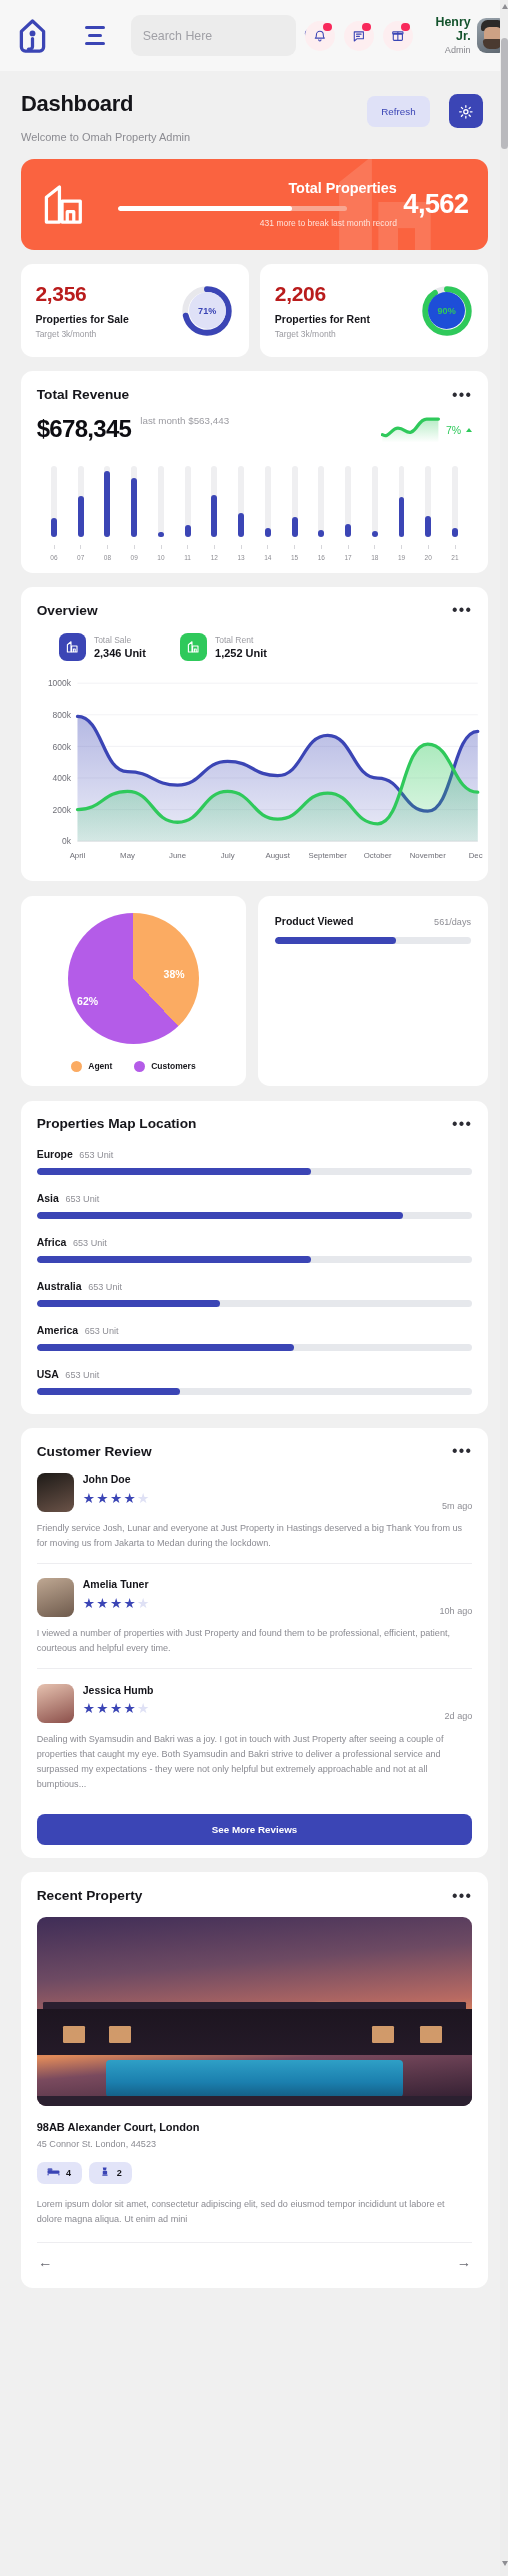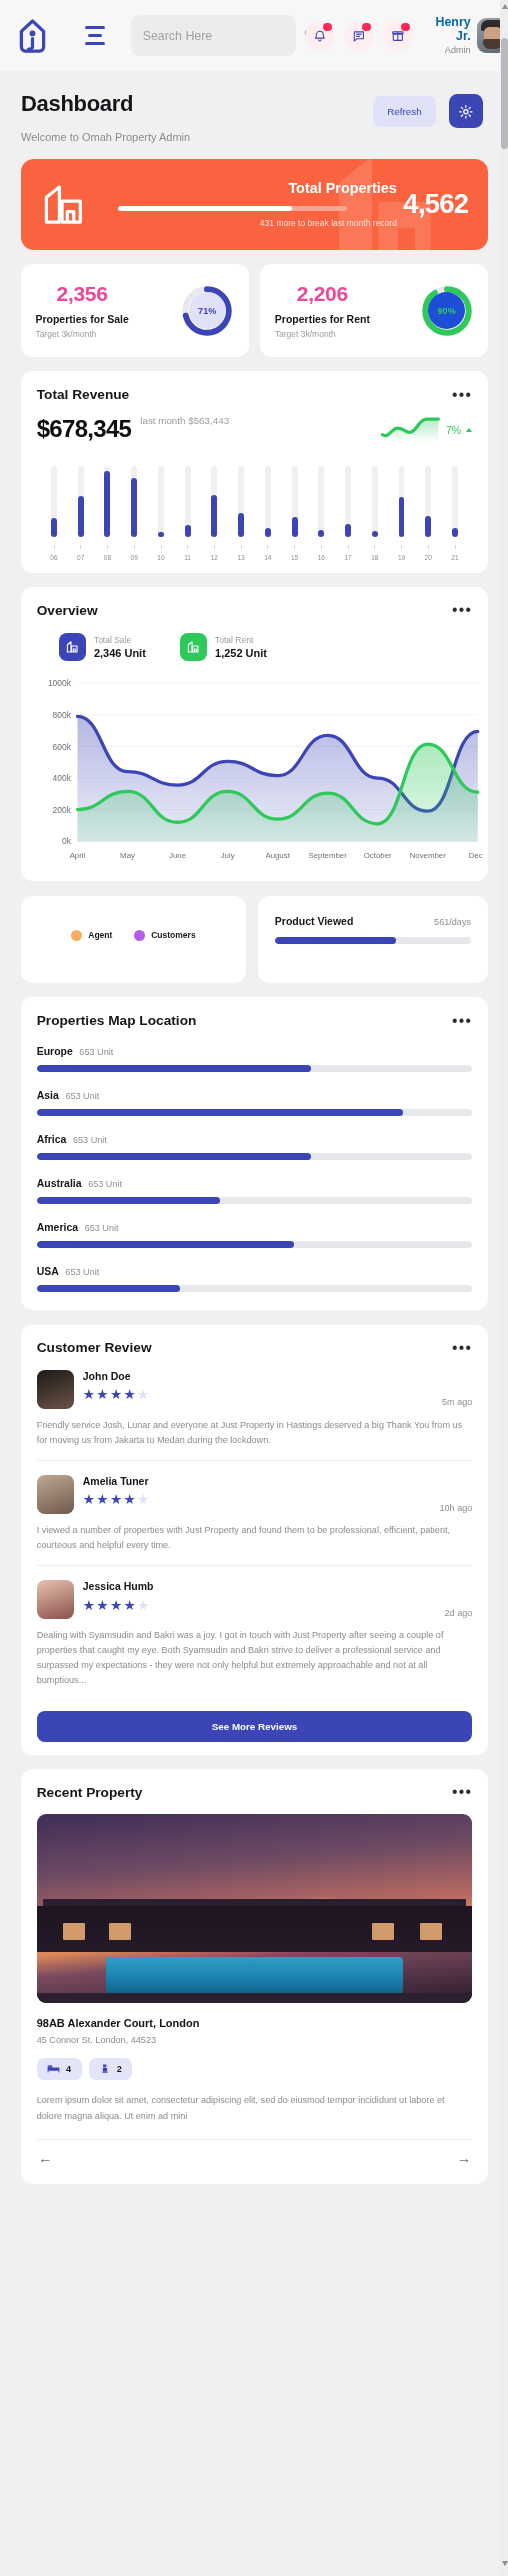--- a/index.html
+++ b/index.html
@@ -39,21 +39,21 @@
     width:30px;height:30px;border-radius:50%;background:#fdeef0;
     display:flex;align-items:center;justify-content:center;position:relative;cursor:pointer;
   }
   .dot{
     position:absolute;top:2px;right:3.3px;width:8.5px;height:8.5px;border-radius:50%;
     background:#f8285a;
   }
   .hdivider{ width:0.7px;height:48px;background:#e0e0e0;margin-left:11.8px; }
   .userblock{ display:flex;align-items:center;gap:6.5px;margin-left:10.5px;padding-right:13px;}
   .uname{ text-align:right; }
-  .uname .n{ font-size:12.4px;font-weight:bold;color:#0369a1;line-height:1.05;max-width:47px;}
+  .uname .n{ font-size:12.4px;font-weight:bold;color:#14532d;line-height:1.05;max-width:47px;}
   .uname .r{ font-size:9.1px;color:#87878d;margin-top:2px;}
   .avatar{
     width:31px;height:35px;border-radius:9.1px;overflow:hidden;flex:0 0 auto;
     background:linear-gradient(160deg,#9aa4ad,#5c656e);
     position:relative;
   }
   .avatar .hair{position:absolute;top:2px;left:3.9px;right:3.9px;height:10.5px;border-radius:6.5px 6.5px 2.6px 2.6px;background:#2d2a28;}
   .avatar .face{position:absolute;top:9.1px;left:6.5px;right:6.5px;height:15.7px;border-radius:5.2px;background:#cda184;}
   .avatar .beard{position:absolute;bottom:3.9px;left:5.9px;right:5.9px;height:10.5px;border-radius:2.6px 2.6px 6.5px 6.5px;background:#4a3a30;}
 
@@ -67,21 +67,21 @@
   }
   .scrollup{ position:absolute; right:1.3px; top:3.9px; width:0;height:0;
     border-left:3.3px solid transparent;border-right:3.3px solid transparent;border-bottom:5.2px solid #8d8d92;}
   .scrolldown{ position:absolute; right:1.3px; top:2561px; width:0;height:0;
     border-left:3.3px solid transparent;border-right:3.3px solid transparent;border-top:5.2px solid #8d8d92;}
 
   
   .titlerow{ padding:19.6px 26px 0 21px; display:flex;align-items:flex-start;justify-content:space-between;}
   .ttl{ font-size:22px;font-weight:bold;color:#15151a;letter-spacing:-0.3px;}
   .sub{ font-size:11px;color:#8b8b91;margin-top:14.4px;}
-  .tbtns{ display:flex;align-items:center;gap:13px;margin-top:3.9px;}
+  .tbtns{ display:flex;align-items:center;gap:19px;margin-top:3.9px;}
   .refresh{
     background:#dfe1f7;color:#3b45b5;border:none;border-radius:7.8px;
     font-size:9.8px;padding:9.8px 14.4px;cursor:pointer;font-family:"Liberation Sans",sans-serif;
   }
   .gear{
     width:34px;height:34px;border-radius:8.5px;background:#3b45b5;
     display:flex;align-items:center;justify-content:center;cursor:pointer;
   }
 
   
@@ -97,21 +97,21 @@
   .tc-icon{ width:46px;height:43px;flex:0 0 auto;z-index:2;}
   .tc-mid{ margin-left:31px;flex:1;z-index:2;text-align:right;}
   .tc-title{ font-size:14.4px;color:#fff;font-weight:bold;}
   .tc-bar{ margin-top:9.1px;height:5.9px;border-radius:3.3px;background:#f8a691;width:82%;position:relative;overflow:hidden;}
   .tc-bar i{ position:absolute;left:0;top:0;bottom:0;width:76%;background:#fff;border-radius:3.3px;display:block;}
   .tc-note{ font-size:8.5px;color:#ffe3da;margin-top:6.5px;}
   .tc-num{ font-size:27.4px;color:#fff;font-weight:bold;z-index:2;margin-left:6.5px;letter-spacing:-0.7px;}
 
   .row2{ display:flex;gap:11.8px;margin-top:14.4px; }
   .statcard{ flex:1;background:#fff;border-radius:11.8px;padding:15.7px 14.4px;display:flex;align-items:center;justify-content:space-between;height:93px;}
-  .st-num{ font-size:21px;font-weight:bold;color:#ec4899;letter-spacing:-0.3px;text-align:center;}
+  .st-num{ font-size:21px;font-weight:bold;color:#b91c1c;letter-spacing:-0.3px;}
   .st-lbl{ font-size:10.5px;font-weight:bold;color:#16161b;margin-top:6.5px;}
   .st-tgt{ font-size:8.5px;color:#9a9aa0;margin-top:4.6px;}
   .donut{ width:54px;height:54px;flex:0 0 auto;position:relative;}
   .donut .ctr{
     position:absolute;inset:8.5px;border-radius:50%;
     display:flex;align-items:center;justify-content:center;font-size:9.1px;font-weight:bold;
   }
 
   .sectioncard{ margin-top:14.4px;background:#fff;border-radius:11.8px;padding:15.7px 15.7px 11.8px; }
   .sechead{ display:flex;align-items:flex-start;justify-content:space-between;}
@@ -576,20 +576,24 @@
             <text x="445.125" y="282" text-anchor="middle" font-size="12" fill="#6f6f77" font-family="&quot;Liberation Sans&quot;, sans-serif">September</text>
             <text x="521.75" y="282" text-anchor="middle" font-size="12" fill="#6f6f77" font-family="&quot;Liberation Sans&quot;, sans-serif">October</text>
             <text x="598.375" y="282" text-anchor="middle" font-size="12" fill="#6f6f77" font-family="&quot;Liberation Sans&quot;, sans-serif">November</text>
             <text x="675" y="282" text-anchor="middle" font-size="12" fill="#6f6f77" font-family="&quot;Liberation Sans&quot;, sans-serif">Dec..</text>
           </svg>
       </div>
     </div>
 
     <div class="row3">
       <div class="piecard">
+        <div class="pie" id="pie" style="background: conic-gradient(rgb(251, 171, 98) 0%, rgb(251, 171, 98) 38%, rgb(180, 92, 232) 38%, rgb(180, 92, 232) 100%);">
+          <div class="pielbl" id="pl0" style="right:14.4px;top:55px">38%</div>
+          <div class="pielbl" id="pl1" style="left:9.1px;top:82px">62%</div>
+        </div>
         <div class="legend">
           <div class="lgitem">
             <i class="lgdot" style="background:#fbab62"></i>
             <span>Agent</span>
           </div>
           <div class="lgitem">
             <i class="lgdot" style="background:#b45ce8"></i>
             <span>Customers</span>
           </div>
         </div>

